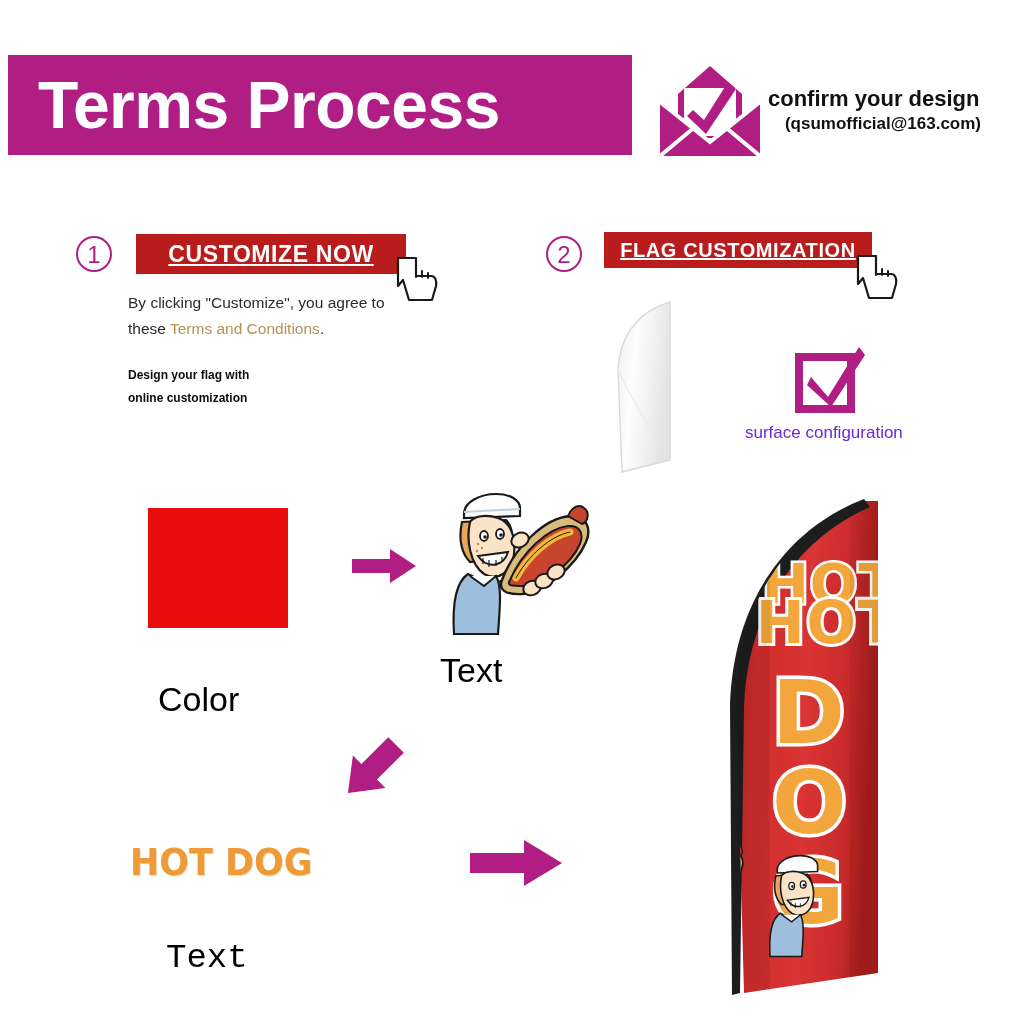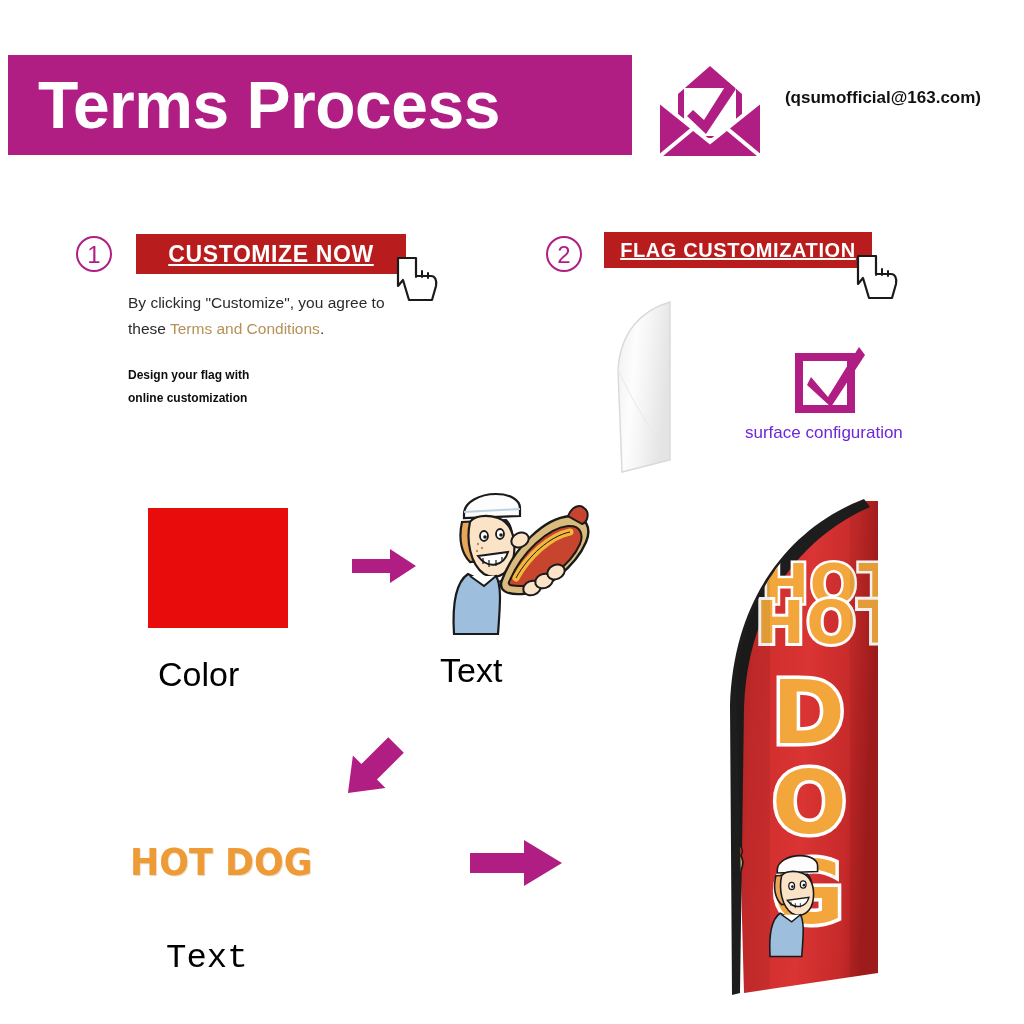--- a/index.html
+++ b/index.html
@@ -167,21 +167,21 @@
     height: 120px;
     background: #E80C0C;
   }
   .flow-label {
     position: absolute;
     font-size: 34px;
     color: #000000;
     line-height: 40px;
     white-space: nowrap;
   }
-  #label-color { left: 158px; top: 654px; }
+  #label-color { left: 158px; top: 679px; }
   #label-logo  { left: 440px; top: 650px; }
   #label-text  { left: 166px; top: 938px; font-family: Liberation Mono, monospace; }
 
   .arrow-right { position: absolute; }
   #arrow1 { left: 352px; top: 548px; width: 64px; height: 36px; }
   #arrow3 { left: 470px; top: 838px; width: 92px; height: 50px; }
   #arrow2 { left: 330px; top: 730px; width: 84px; height: 78px; }
 
   .logo-art {
     position: absolute;
@@ -231,20 +231,21 @@
 
       <path d="M37 52 L48 62 L72 24 L80 31 L50 76 L31 58 Z" fill="#B01E83"></path>
 
       <path d="M4 44 L54 84 L104 44 L104 98 L4 98 Z" fill="#B01E83"></path>
       <path d="M4 44 L54 84 L104 44" fill="none" stroke="#ffffff" stroke-width="4"></path>
       <path d="M4 98 L40 68 M104 98 L68 68" stroke="#ffffff" stroke-width="4" fill="none"></path>
     </svg>
   </div>
 
   <div class="confirm-text">
+    <div class="confirm-main">confirm your design</div>
     <div class="confirm-sub">(qsumofficial@163.com)</div>
   </div>
 
   <div class="step-num" id="step1-num">1</div>
   <div class="step-banner" id="step1-banner">CUSTOMIZE NOW</div>
 
   <div class="hand-cursor" id="hand1">
     <svg viewBox="0 0 52 56" width="52" height="56">
       <path d="M6 2 L6 30 L11 24 L17 44 L40 44 L44 30 C45 24 43 20 39 20 L24 20 L24 2 Z" fill="#ffffff" stroke="#1a1a1a" stroke-width="2.2" stroke-linejoin="round"></path>
       <path d="M24 21 L24 14 M30 21 L30 15 M36 22 L36 17" stroke="#1a1a1a" stroke-width="2" fill="none" stroke-linecap="round"></path>

